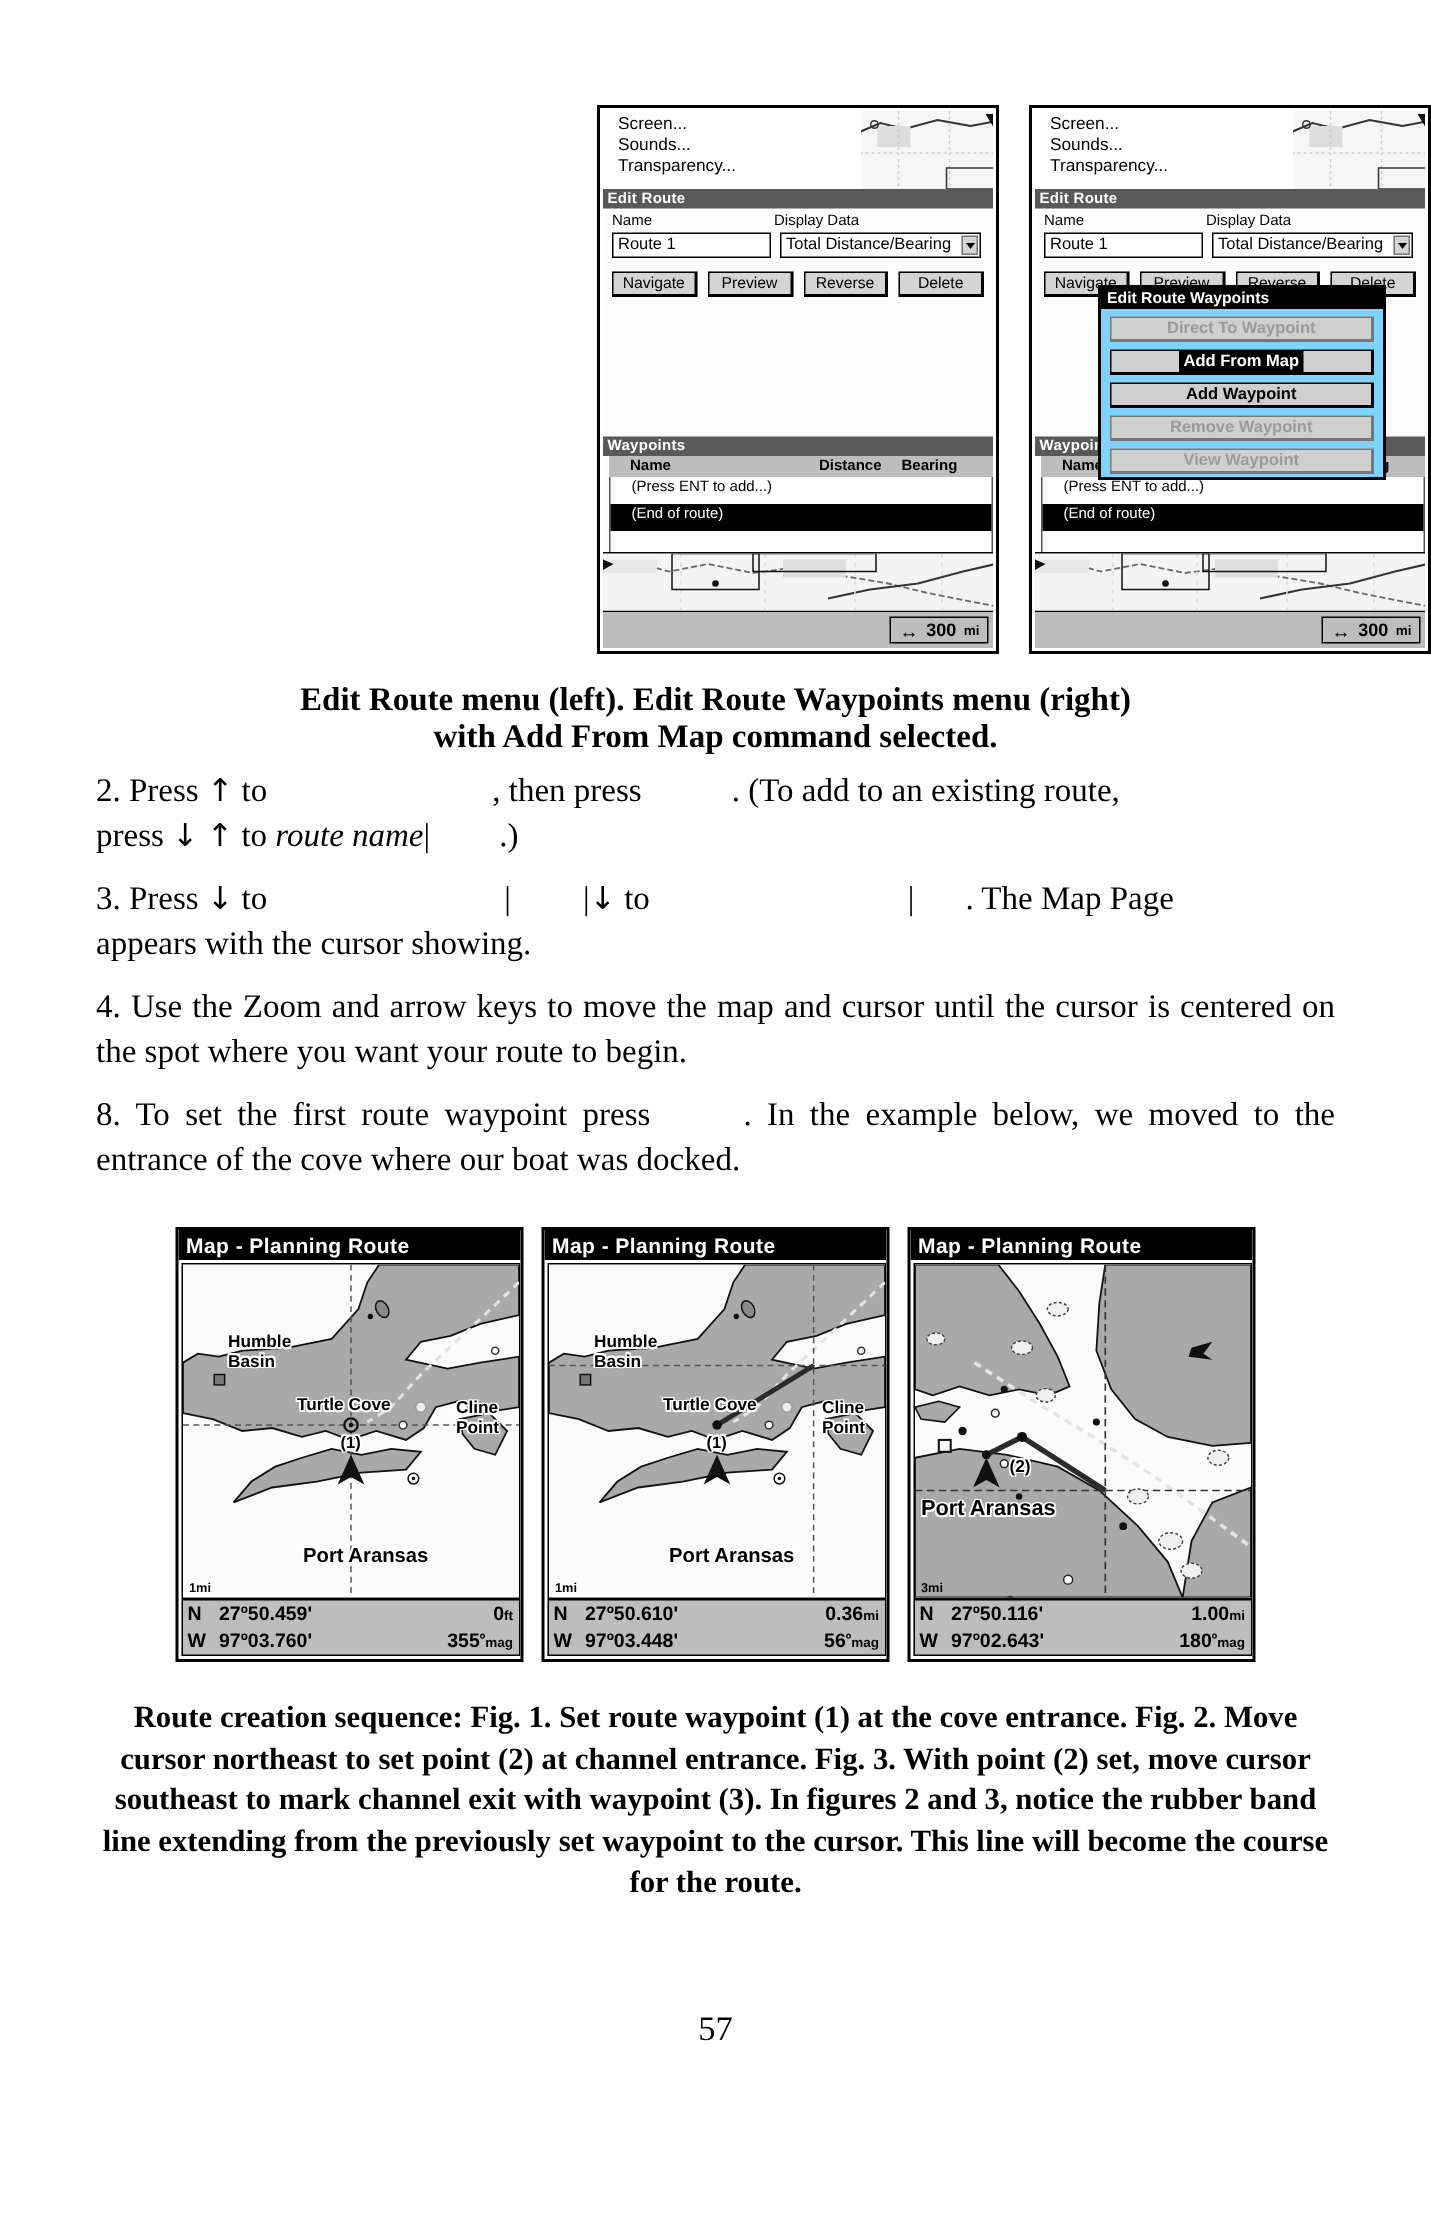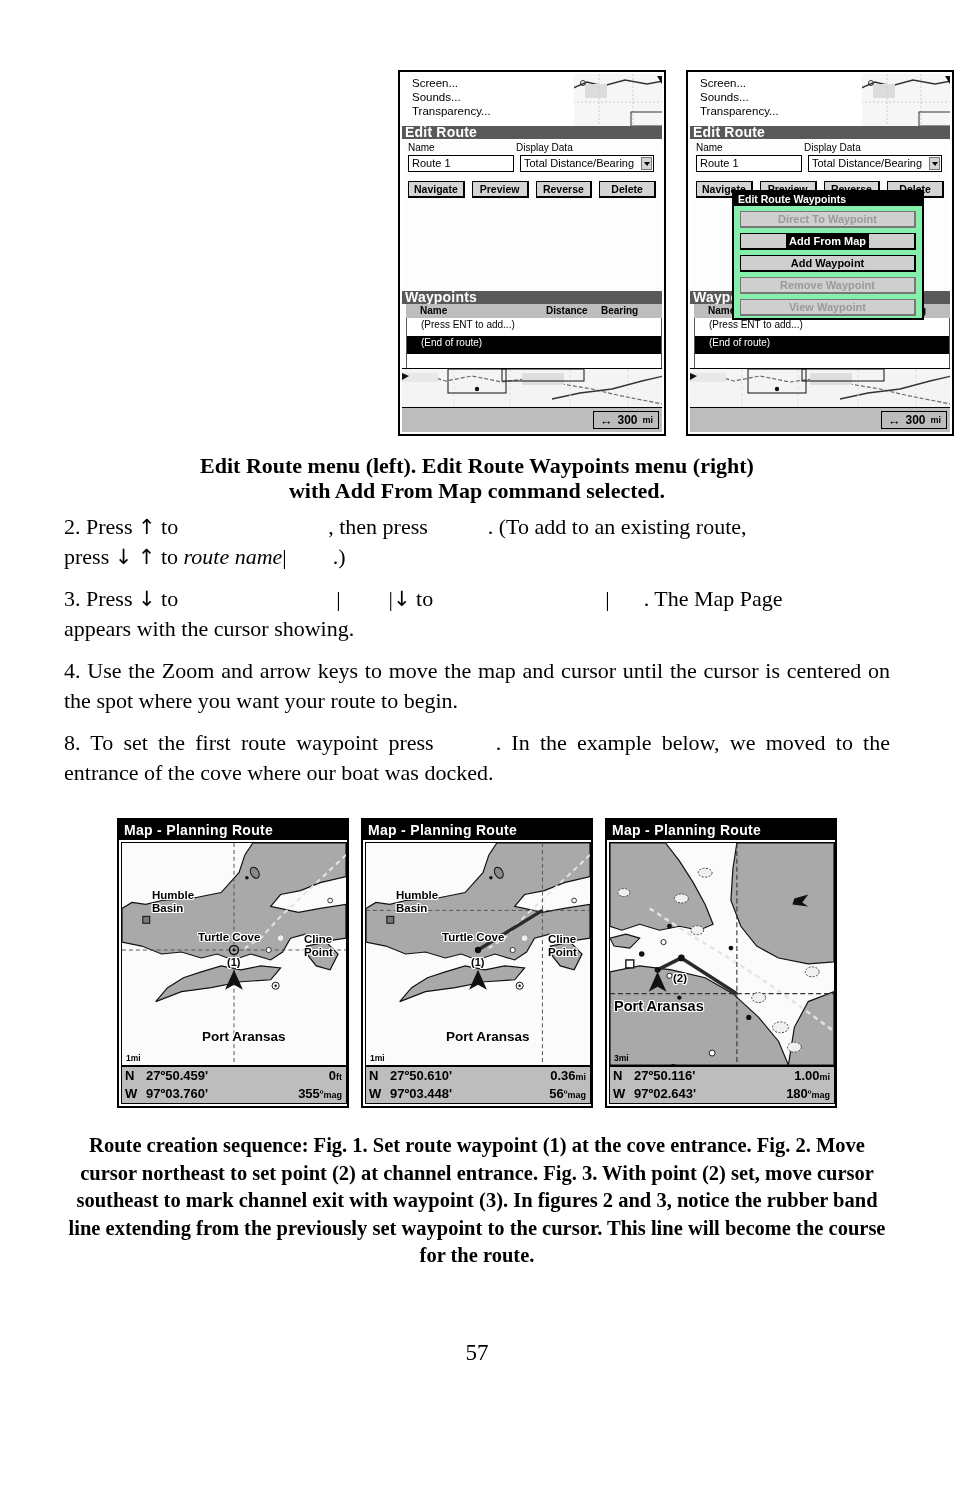--- a/index.html
+++ b/index.html
@@ -40,21 +40,21 @@
     position:absolute; left:0; top:0; width:172px; height:52px;
     background:#ffffff;
     padding:2px 0 0 10px;
     font-size:11.5px; line-height:14px; color:#000;
   }
   .menu-overlay div { white-space:nowrap; }
 
   .panel-title {
     position:absolute; left:0; width:100%; height:13px;
     background:#595959; color:#fff;
-    font-size:14px; font-weight:bold; line-height:13px;
+    font-size:10px; font-weight:bold; line-height:13px;
     padding-left:3px; letter-spacing:.2px;
   }
   .edit-route-title { top:52px; }
 
   .form-area { position:absolute; left:0; top:65px; width:100%; padding:3px 6px 0 6px; }
   .lbl { font-size:10px; line-height:12px; }
   .row-labels { display:flex; }
   .row-labels .c1 { width:108px; }
   .row-fields { display:flex; gap:6px; margin-top:1px; }
   .field {
@@ -72,21 +72,21 @@
   .dd-arrow i {
     display:block; width:0;height:0;
     border-left:3px solid transparent; border-right:3px solid transparent;
     border-top:4px solid #000;
   }
 
   .btn-row { display:flex; gap:7px; margin-top:9px; }
   .gbtn {
     flex:1; height:17px; background:#d4d4d4;
     border:1px solid #000; border-right-width:2px; border-bottom-width:2px;
-    font-size:10.5px; font-weight:bold; text-align:center; line-height:14px;
+    font-size:10.5px; font-weight:normal; text-align:center; line-height:14px;
     color:#000;
   }
 
   .wp-title { top:217px; }
   .wp-head {
     position:absolute; left:4px; top:230px; width:256px; height:14px;
     background:#bdbdbd; font-size:10px; font-weight:bold; line-height:14px;
   }
   .wp-head .n { position:absolute; left:14px; }
   .wp-head .d { position:absolute; left:140px; }
@@ -113,21 +113,21 @@
     border:1px solid #000; background:#bdbdbd;
     display:flex; align-items:center; gap:5px; padding:0 5px;
     font-size:12px; font-weight:bold;
   }
   .scalebox .u { font-size:9px; font-weight:bold; }
   .dbl-arrow { font-size:13px; font-weight:bold; line-height:1; }
 
   
   .popup {
     position:absolute; left:42px; top:116px; width:192px;
-    border:2px solid #000; background:#86efac; z-index:10;
+    border:2px solid #000; background:#7dd3fc; z-index:10;
   }
   .popup-title {
     height:14px; background:#000; color:#fff;
     font-size:10.5px; font-weight:bold; line-height:14px; padding-left:4px;
   }
   .popup-body { padding:5px 6px 2px 6px; display:flex; flex-direction:column; gap:5px; }
   .pbtn {
     height:17px; background:#cfcfcf; border:1px solid #777;
     border-right-width:2px; border-bottom-width:2px;
     font-size:11px; font-weight:bold; text-align:center; line-height:14px;

